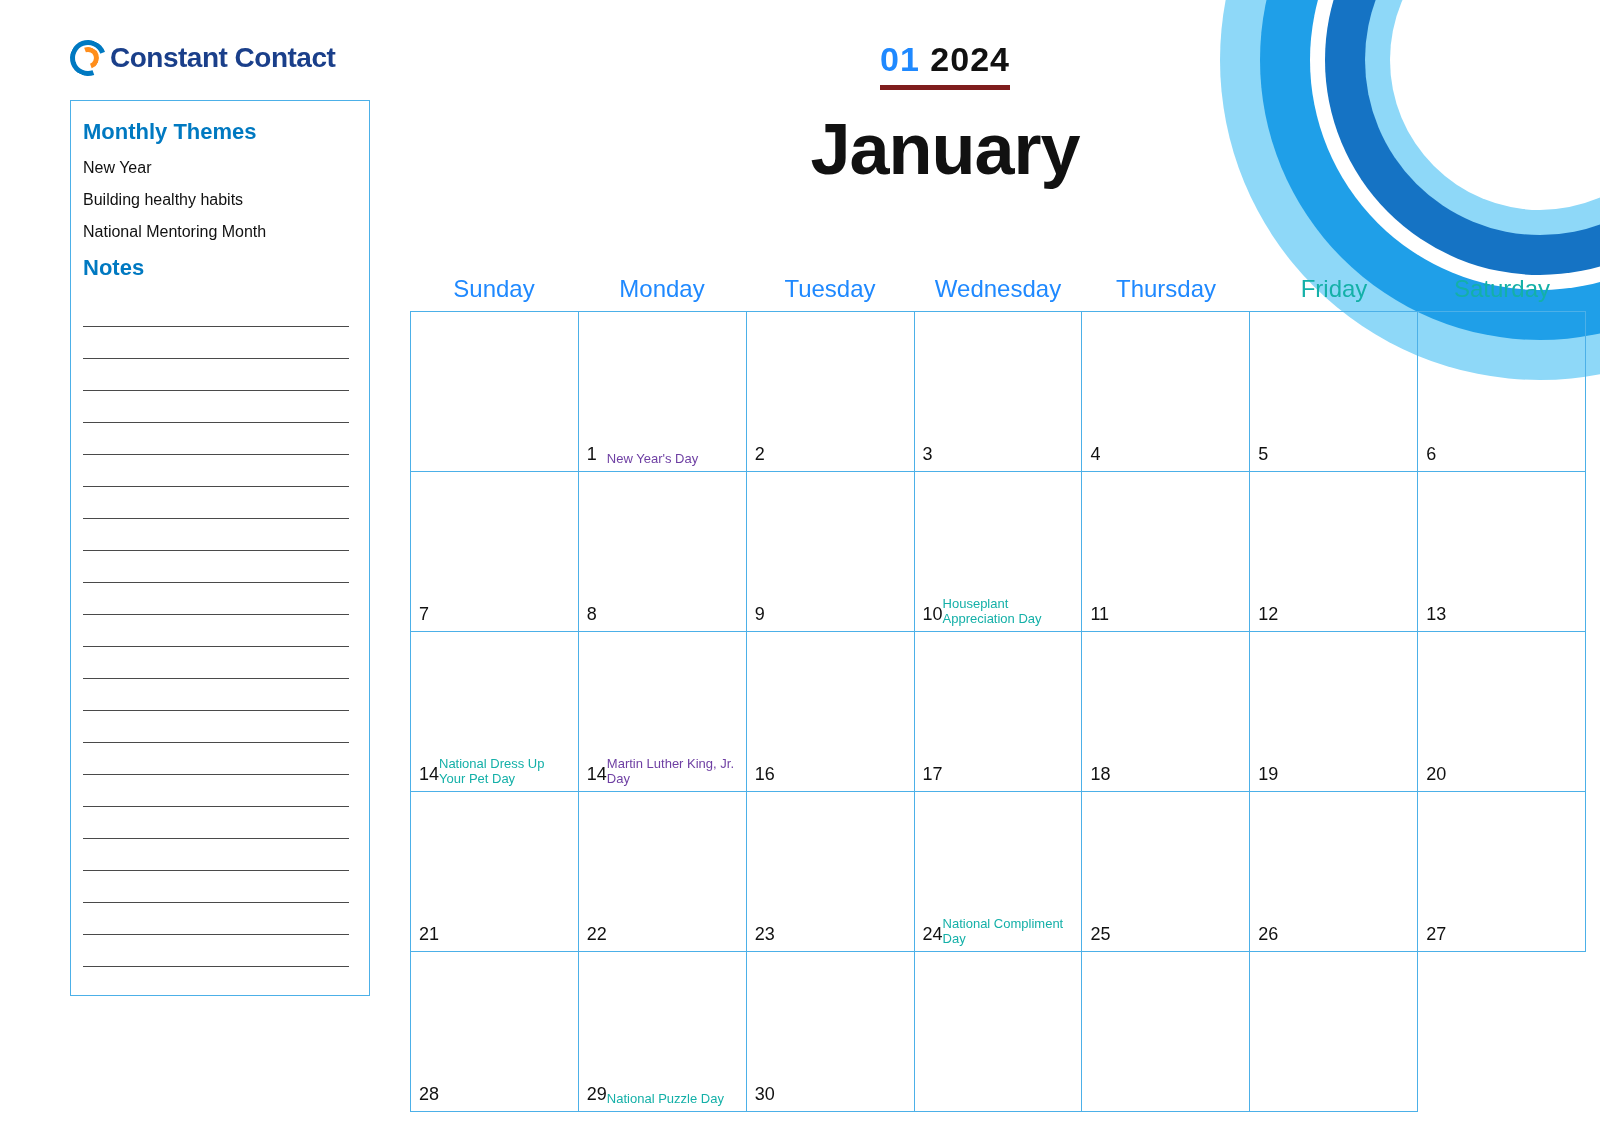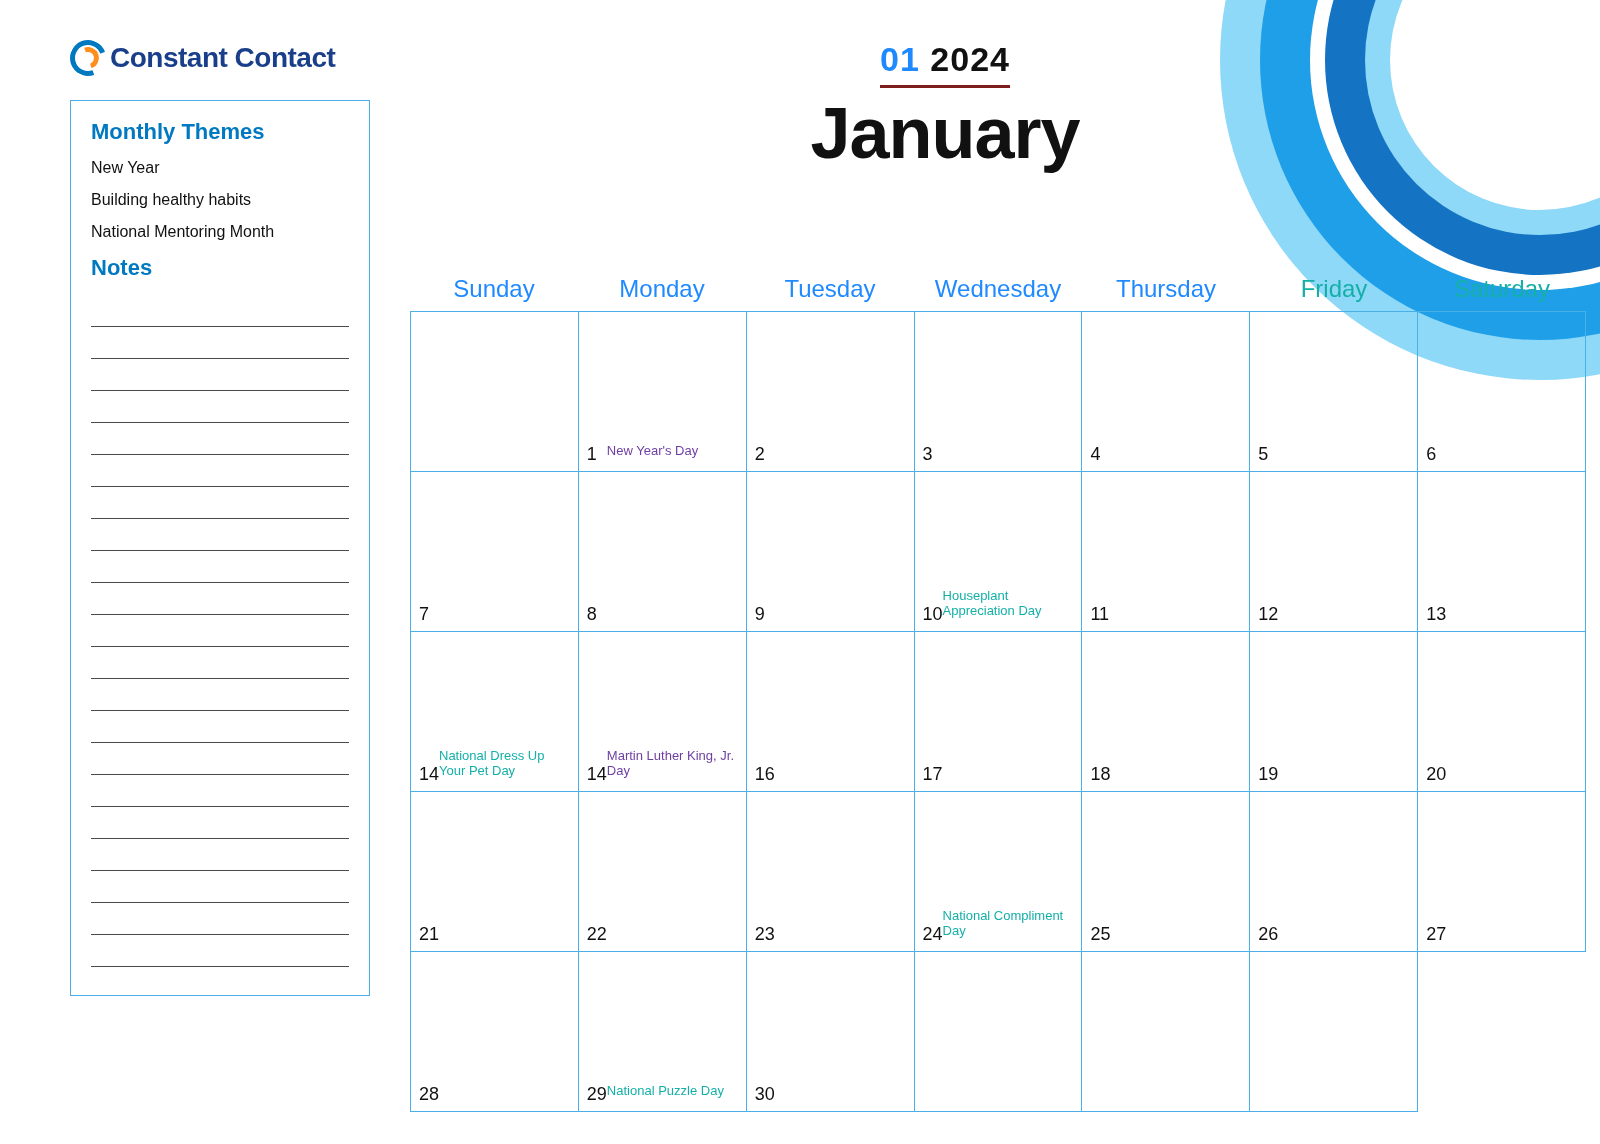--- a/index.html
+++ b/index.html
@@ -75,21 +75,21 @@
     letter-spacing: -0.5px;
   }
 
   
   .sidebar {
     position: absolute;
     left: 70px;
     top: 100px;
     width: 300px;
     border: 1px solid var(--grid);
-    padding: 18px 20px 28px 20px;
+    padding: 18px 20px 28px 12px;
   }
   .sidebar h3 {
     color: var(--blue);
     font-size: 22px;
     font-weight: 700;
     margin: 0 0 14px 0;
   }
   .theme-item {
     font-size: 16px;
     color: #111;
@@ -107,30 +107,30 @@
     left: 410px;
     top: 40px;
     width: 1070px;
     text-align: center;
   }
   .month-num-year {
     font-size: 34px;
     font-weight: 500;
     display: inline-block;
     padding-bottom: 6px;
-    border-bottom: 3px solid #7f1d1d;
+    border-bottom: 5px solid #7f1d1d;
     letter-spacing: 1px;
   }
   .month-num { color: var(--blue-bright); font-weight: 600; }
   .year { color: #111; font-weight: 600; }
   .month-name {
     font-size: 72px;
     font-weight: 800;
     color: #111;
-    margin-top: 4px;
+    margin-top: 18px;
     letter-spacing: -1px;
   }
 
   
   .calendar {
     position: absolute;
     left: 410px;
     top: 275px;
     width: 1176px;
   }
@@ -165,21 +165,21 @@
     position: absolute;
     left: 8px;
     bottom: 6px;
     font-size: 18px;
     color: #111;
   }
   .event {
     position: absolute;
     left: 28px;
     right: 6px;
-    bottom: 12px;
+    bottom: 4px;
     font-size: 13px;
     line-height: 1.15;
   }
   .event.purple { color: var(--purple); }
   .event.teal   { color: var(--teal); }
 </style>
 </head>
 <body>
 
 <div class="corner-art">

